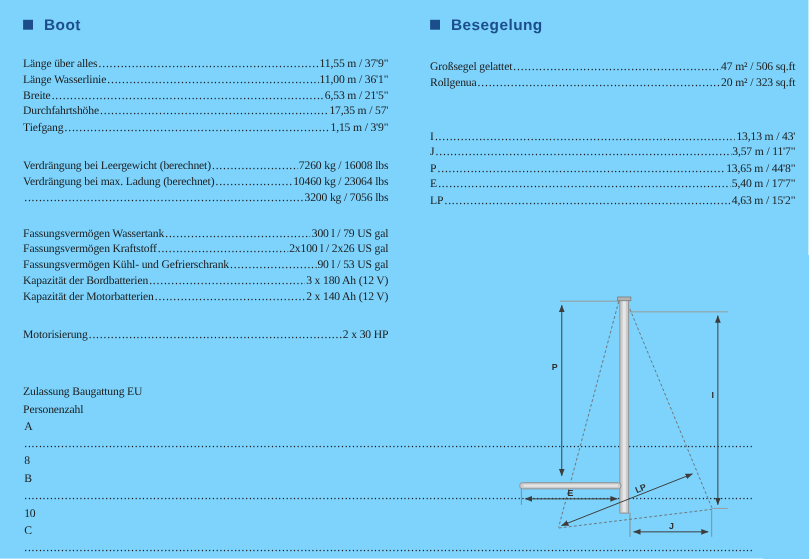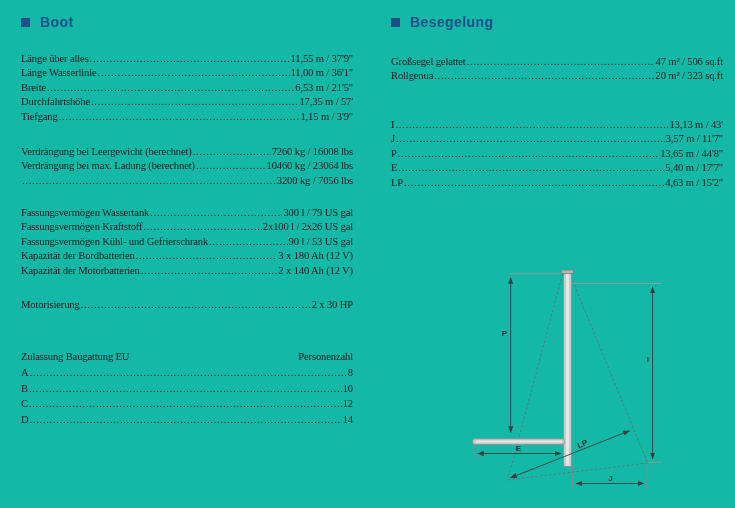--- a/index.html
+++ b/index.html
@@ -1,17 +1,17 @@
 <!DOCTYPE html>
 <html><head>
 <meta charset="utf-8">
 <style>
   html,body { margin:0; padding:0; background:#ffffff; }
   .page {
-    position:relative; width:735px; height:508px; background:#14b8a6;
+    position:relative; width:735px; height:508px; background:#7dd3fc;
     font-family:"Liberation Sans","DejaVu Sans",sans-serif;
     color:#1c1c1c; overflow:hidden;
   }
   .col { position:absolute; top:14px; width:332px; }
   .col-left  { left:21px; }
   .col-right { left:391px; }
 
   .sec-header {
     position:absolute; top:0; left:0; margin:0;
     display:flex; align-items:center;
@@ -28,21 +28,21 @@
   }
   .row .label { flex:0 0 auto; }
   .row .dots  { flex:1 1 auto; overflow:hidden; min-width:4px; margin:0 1px; }
   .row .dots::after {
     content:"......................................................................................................................................................................................................";
     letter-spacing:0.7px; font-size:10.6px;
   }
   .row .value { flex:0 0 auto; }
   .row .spacer { flex:1 1 auto; }
 
-  .approval-rows .row { line-height:15.8px; }
+  .approval-rows .row { line-height:15.8px;flex-direction:column; }
   .b-l1 { top:38px; }  .b-l2 { top:131px; } .b-l3 { top:192px; }
   .b-l4 { top:284px; } .b-l5 { top:335px; }
   .b-r1 { top:41px; }  .b-r2 { top:104px; }
 
   .diagram { position:absolute; left:440px; top:248px; }
   .diagram text { font-family:"Liberation Sans","DejaVu Sans",sans-serif; font-weight:bold; font-size:8px; fill:#2e2e2e; }
 </style>
 </head>
 <body>
 

